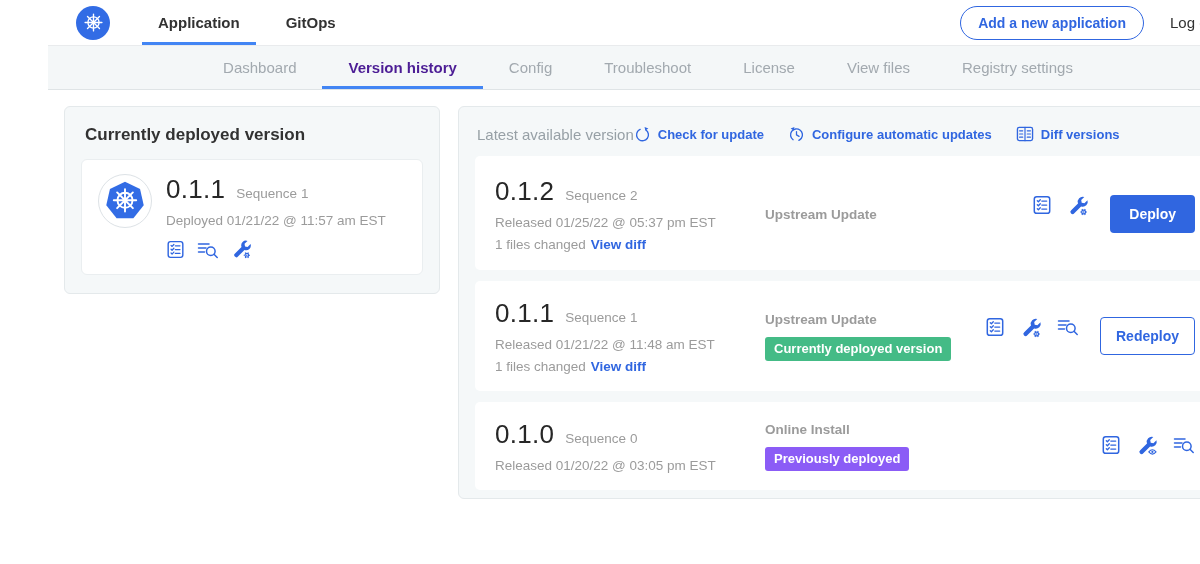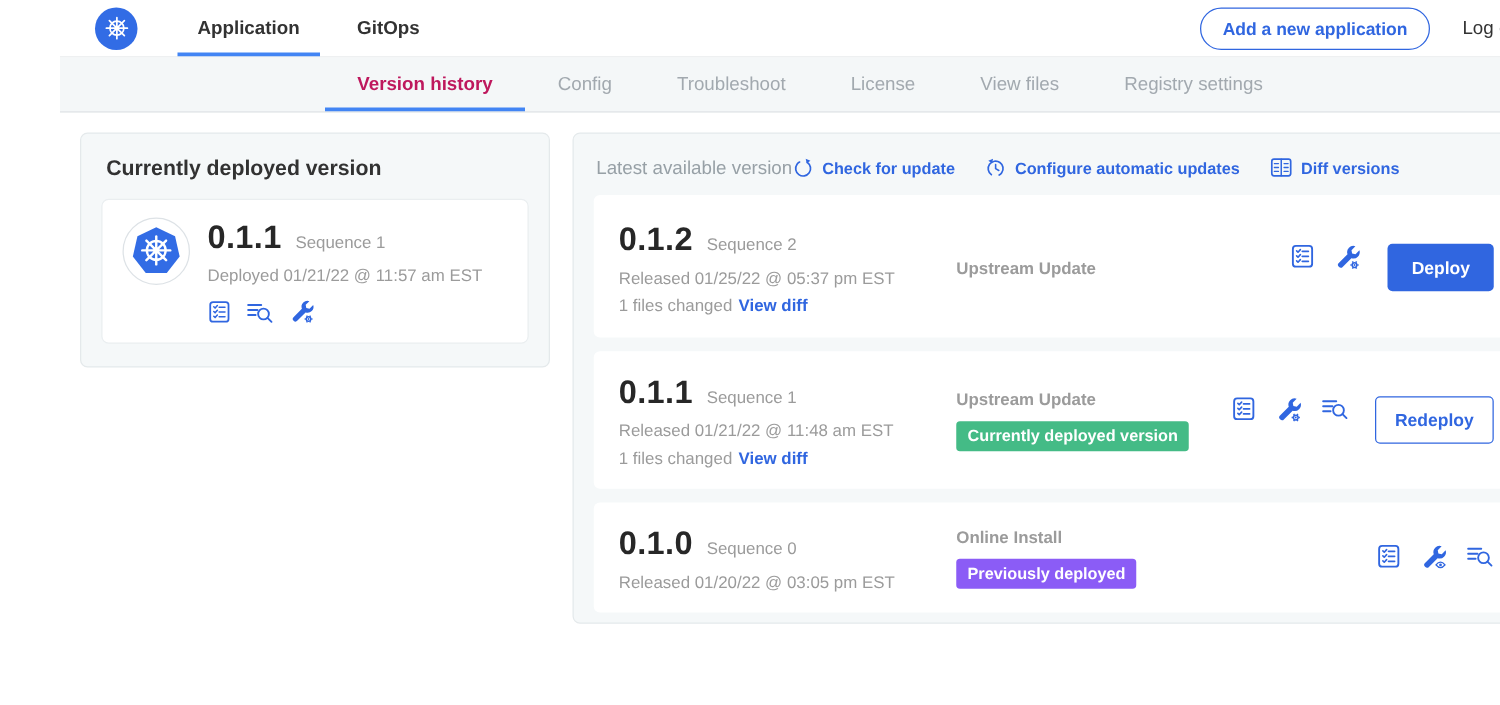--- a/index.html
+++ b/index.html
@@ -34,38 +34,38 @@
   .logout { font-size:15px; color:#323232; cursor:pointer; }
   
   .subnav {
     height:44px; background:#f4f7f8; border-bottom:1px solid #dfe4e6;
     display:flex; justify-content:center; align-items:stretch;
   }
   .subnav-item {
     display:flex; align-items:center; padding:3px 26px 0;
     font-size:15px; color:#a2a9af; cursor:pointer; border-bottom:3px solid transparent;
   }
-  .subnav-item.active { color:#be185d; font-weight:700; border-bottom-color:#4285f4; }
+  .subnav-item.active { color:#4c1d95; font-weight:700; border-bottom-color:#4285f4; }
   
   .main { display:flex; align-items:flex-start; padding:16px; gap:18px; }
   .panel {
     background:#f5f8f9; border:1px solid #e4e9eb; border-radius:6px;
   }
   .deployed-panel { width:376px; flex:none; padding:16px 16px 18px; }
   .deployed-title { font-size:17px; font-weight:700; color:#323232; margin:2px 0 14px 4px; }
   .deployed-card {
     background:#fff; border:1px solid #eaeef0; border-radius:6px;
     padding:14px 16px; display:flex; gap:14px; align-items:flex-start;
   }
   .k8s-badge {
     width:54px; height:54px; border-radius:50%; background:#fff;
     border:1px solid #dde2e6; display:flex; align-items:center; justify-content:center; flex:none;
   }
   .ver-row { display:flex; align-items:baseline; gap:11px; }
-  .ver { font-size:26px; font-weight:700; color:#272727; letter-spacing:.3px; }
+  .ver { font-size:26px; font-weight:400; color:#272727; letter-spacing:.3px; }
   .seq { font-size:13.5px; color:#9b9b9b; }
   .muted { font-size:13.5px; color:#9b9b9b; }
   .deployed-info .muted { margin-top:8px; }
   .icon-row { margin-top:11px; display:flex; align-items:center; gap:12px; color:#3066e0; }
   .icon-row .ic, .vc-icons .ic, .head-action .ic { cursor:pointer; }
   
   .versions-panel { flex:1; padding:16px 16px 8px; }
   .panel-head { display:flex; align-items:center; margin:2px 2px 13px; }
   .panel-label { font-size:15px; color:#97a0a6; }
   .head-actions { display:flex; align-items:center; gap:24px; }
@@ -214,20 +214,21 @@
         <span>GitOps</span>
       </div>
     </nav>
     <div class="topbar-right">
       <button class="add-app-btn">Add a new application</button>
       <span class="logout">Log out</span>
     </div>
   </header>
 
   <nav class="subnav">
+    <div class="subnav-item">Dashboard</div>
     <div class="subnav-item active">Version history</div>
     <div class="subnav-item">Config</div>
     <div class="subnav-item">Troubleshoot</div>
     <div class="subnav-item">License</div>
     <div class="subnav-item">View files</div>
     <div class="subnav-item">Registry settings</div>
   </nav>
 
   <main class="main">
 

